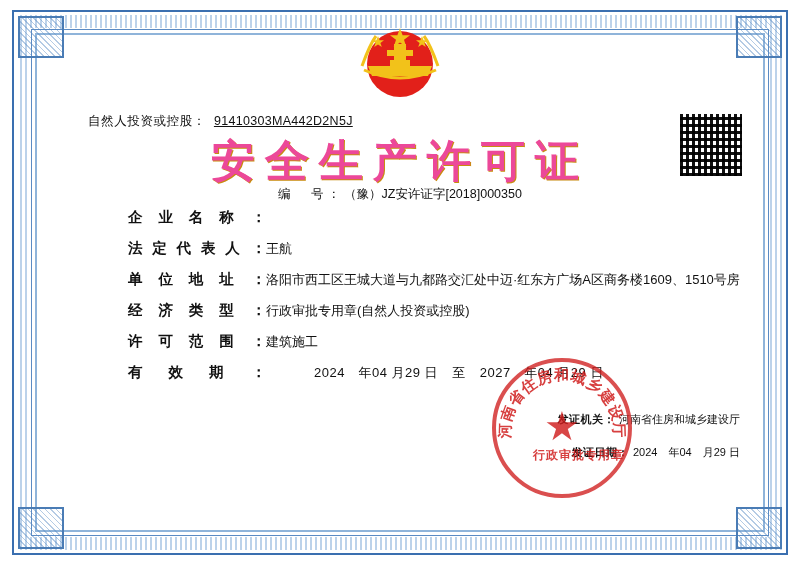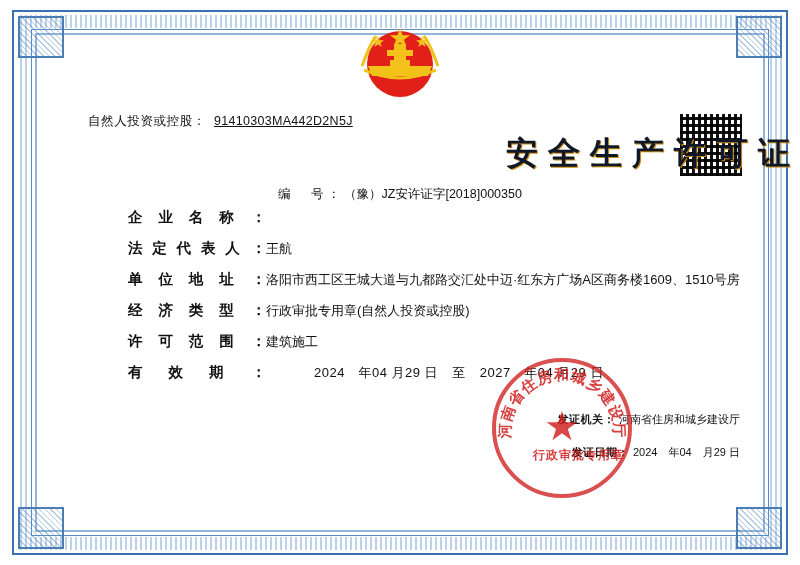--- a/index.html
+++ b/index.html
@@ -120,25 +120,25 @@
   }
   .credit-code .label { letter-spacing: .6px; }
   .credit-code .value { margin-left: 8px; font-family: "Liberation Sans", sans-serif; text-decoration: underline; }
 
   
   .title {
     position: absolute;
     left: 0;
     right: 0;
     top: 132px;
-    text-align: right;
+    text-align: center;
     font-family: "DejaVu Sans", sans-serif;
-    font-size: 32px;
+    font-size: 44px;
     font-weight: bold;
-    color: #0f172a;
+    color: #ec4899;
     letter-spacing: 10px;
     text-shadow: 1px 1px 0 #c98c10;
   }
 
   
   .cert-no {
     position: absolute;
     left: 0;
     right: 0;
     top: 186px;

